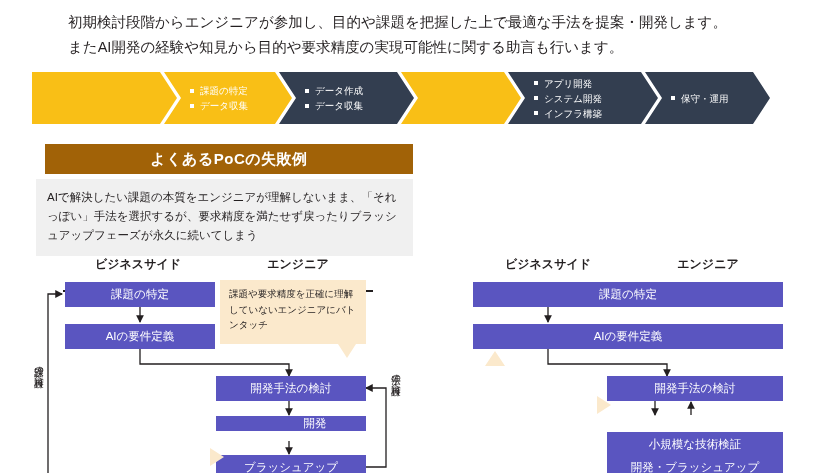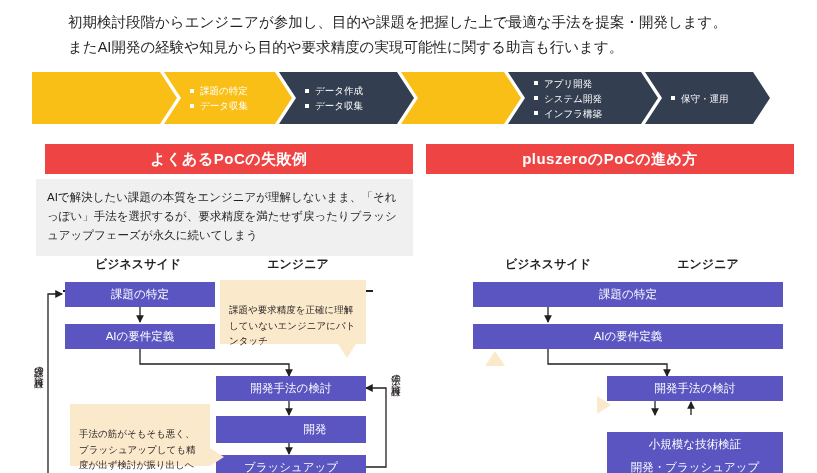--- a/index.html
+++ b/index.html
@@ -23,34 +23,34 @@
   .chev .body{clip-path:polygon(0 0, calc(100% - 17px) 0, 100% 50%, calc(100% - 17px) 100%, 0 100%, 17px 50%);}
   .chev:first-child .body{clip-path:polygon(0 0, calc(100% - 17px) 0, 100% 50%, calc(100% - 17px) 100%, 0 100%);}
   .chev .lines{position:relative;z-index:2;padding-left:26px;display:flex;flex-direction:column;justify-content:center;gap:2px;}
   .chev .li{display:flex;align-items:center;font-size:9.5px;color:#ffffff;line-height:13px;white-space:nowrap;}
   .chev .bullet{width:4px;height:4px;background:#ffffff;margin-right:6px;flex:0 0 auto;}
 
   
   .panel{position:absolute;top:144px;width:377px;}
   .panel.left{left:36px;}
   .panel.right{left:417px;}
-  .panel-head{height:30px;background:#ef4444;color:#fff;display:flex;align-items:center;justify-content:center;
+  .panel-head{height:30px;background:#a16207;color:#fff;display:flex;align-items:center;justify-content:center;
     font-size:15px;font-weight:bold;letter-spacing:.5px;margin-left:9px;}
   .panel-desc{background:#f0f0f0;margin-top:5px;padding:9px 11px 11px 11px;font-size:11.5px;line-height:19px;color:#231f20;}
 
   
   .diagram{position:absolute;top:256px;width:385px;height:217px;}
   .diagram.left{left:30px;}
   .diagram.right{left:415px;}
   .colhead{position:absolute;font-size:12px;font-weight:bold;color:#231f20;text-align:center;
     border-bottom:2px solid #231f20;padding-bottom:17px;}
   .box{position:absolute;background:#5a55c0;color:#fff;display:flex;align-items:center;justify-content:center;
     font-size:11.5px;box-sizing:border-box;}
   .callout{position:absolute;background:#fbe9cc;color:#231f20;font-size:9.5px;line-height:15.5px;
-    padding:23px 9px;box-sizing:border-box;font-family:Liberation Serif, serif;}
+    padding:6px 9px;box-sizing:border-box;}
   .ptr-down{position:absolute;width:0;height:0;border-left:9px solid transparent;border-right:9px solid transparent;
     border-top:14px solid #fbe9cc;}
   .ptr-right{position:absolute;width:0;height:0;border-top:9px solid transparent;border-bottom:9px solid transparent;
     border-left:14px solid #fbe9cc;}
   .ptr-up{position:absolute;width:0;height:0;border-left:10px solid transparent;border-right:10px solid transparent;
     border-bottom:15px solid #fbe9cc;}
   .vlabel{position:absolute;font-size:9.5px;color:#231f20;white-space:nowrap;
     writing-mode:vertical-rl;text-orientation:upright;letter-spacing:0px;}
   svg.wires{position:absolute;left:0;top:0;width:385px;height:217px;overflow:visible;}
 </style>
@@ -124,21 +124,20 @@
         </div>
       </div>
     </div>
 
   <div class="panel left">
     <div class="panel-head">よくあるPoCの失敗例</div>
     <div class="panel-desc">AIで解決したい課題の本質をエンジニアが理解しないまま、「それっぽい」手法を選択するが、要求精度を満たせず戻ったりブラッシュアップフェーズが永久に続いてしまう</div>
   </div>
 
   <div class="panel right">
-    <div class="panel-head">pluszeroのPoCの進め方</div>
   </div>
 
   <div class="diagram left">
     <svg class="wires">
       <defs>
         <marker id="ah" markerWidth="7" markerHeight="7" refX="5.2" refY="3" orient="auto">
           <path d="M0,0 L6,3 L0,6 z" fill="#231f20"></path>
         </marker>
       </defs>
 
@@ -156,27 +155,26 @@
       <path d="M259,214 L259,214" stroke="#231f20" stroke-width="1.3" fill="none"></path>
       <path d="M259,224 L18,224 L18,38 L32,38" stroke="#231f20" stroke-width="1.3" fill="none" marker-end="url(#ah)"></path>
     </svg>
 
     <div class="colhead" style="left:33px;top:0;width:150px;">ビジネスサイド</div>
     <div class="colhead" style="left:193px;top:0;width:150px;">エンジニア</div>
 
     <div class="box" style="left:35px;top:26px;width:150px;height:25px;">課題の特定</div>
     <div class="box" style="left:35px;top:68px;width:150px;height:25px;">AIの要件定義</div>
     <div class="box" style="left:186px;top:120px;width:150px;height:25px;">開発手法の検討</div>
-    <div class="box" style="left:186px;top:160px;width:150px;height:27px;padding-left:48px;">開発</div>
+    <div class="box" style="left:186px;top:160px;width:150px;height:15px;padding-left:48px;">開発</div>
     <div class="box" style="left:186px;top:199px;width:150px;height:25px;">ブラッシュアップ</div>
 
     <div class="callout" style="left:190px;top:24px;width:146px;height:64px;">課題や要求精度を正確に理解していないエンジニアにバトンタッチ</div>
     <div class="ptr-down" style="left:308px;top:88px;"></div>
 
-    <div class="callout" style="left:40px;top:148px;width:140px;height:62px;">手法の筋がそもそも悪く、ブラッシュアップしても精度が出ず検討が振り出しへ</div>
     <div class="ptr-right" style="left:180px;top:192px;"></div>
 
     <div class="vlabel" style="left:2px;top:104px;">課題の再検討へ</div>
     <div class="vlabel" style="left:359px;top:112px;">手法の再検討へ</div>
   </div>
 
   <div class="diagram right">
     <svg class="wires">
       <defs>
         <marker id="ah2" markerWidth="7" markerHeight="7" refX="5.2" refY="3" orient="auto">

